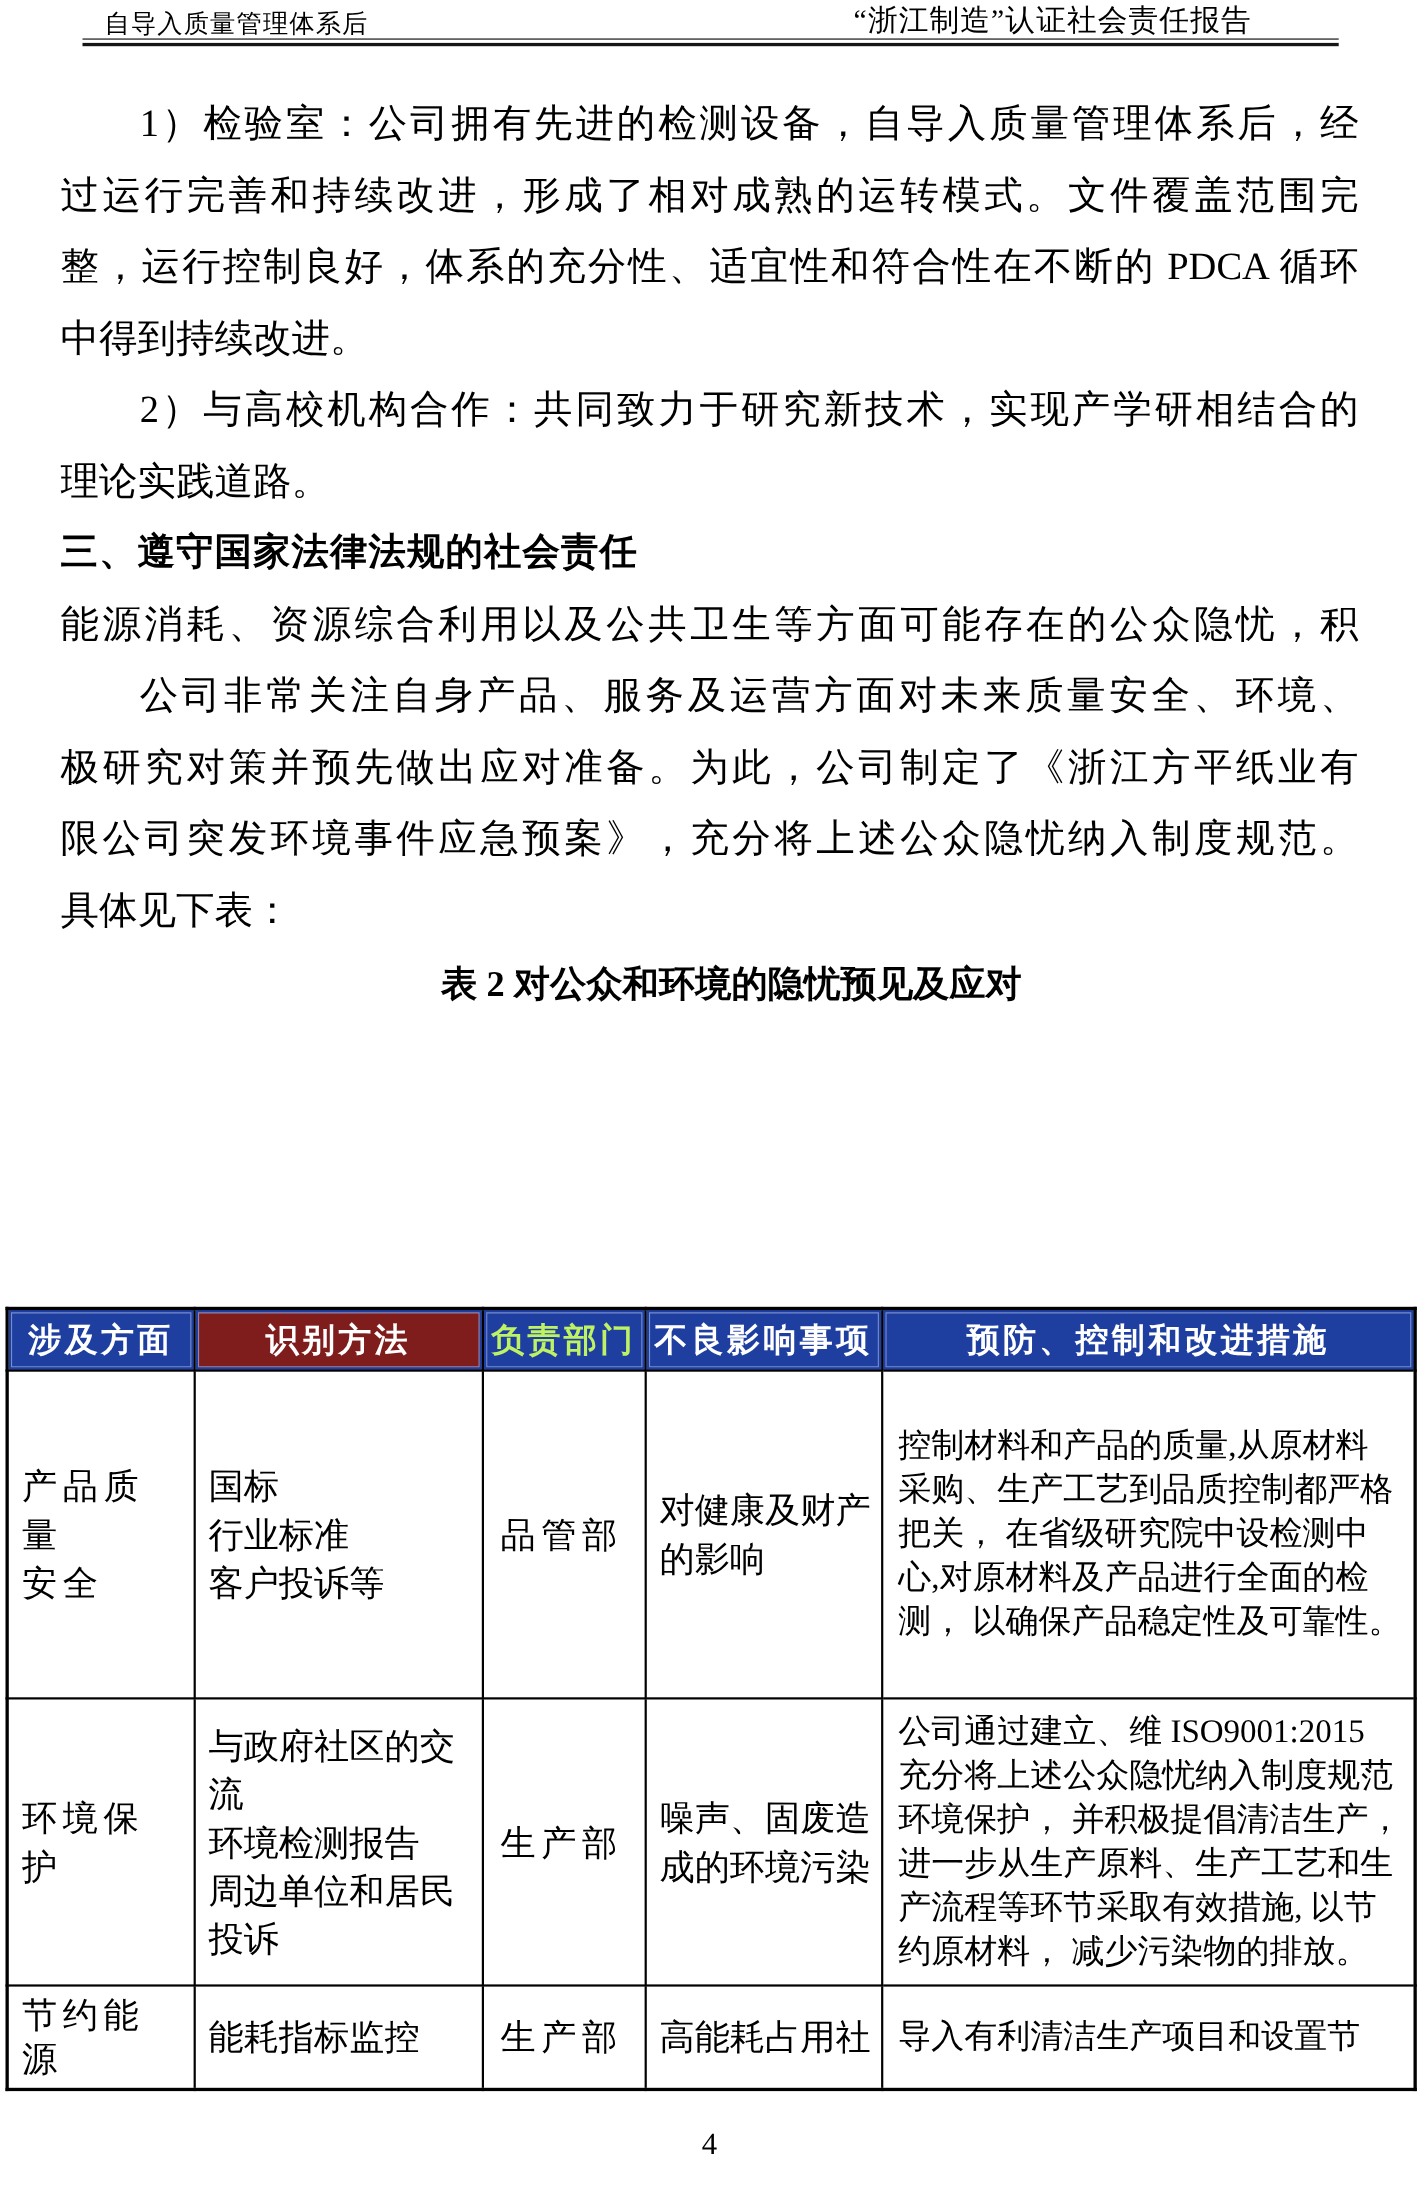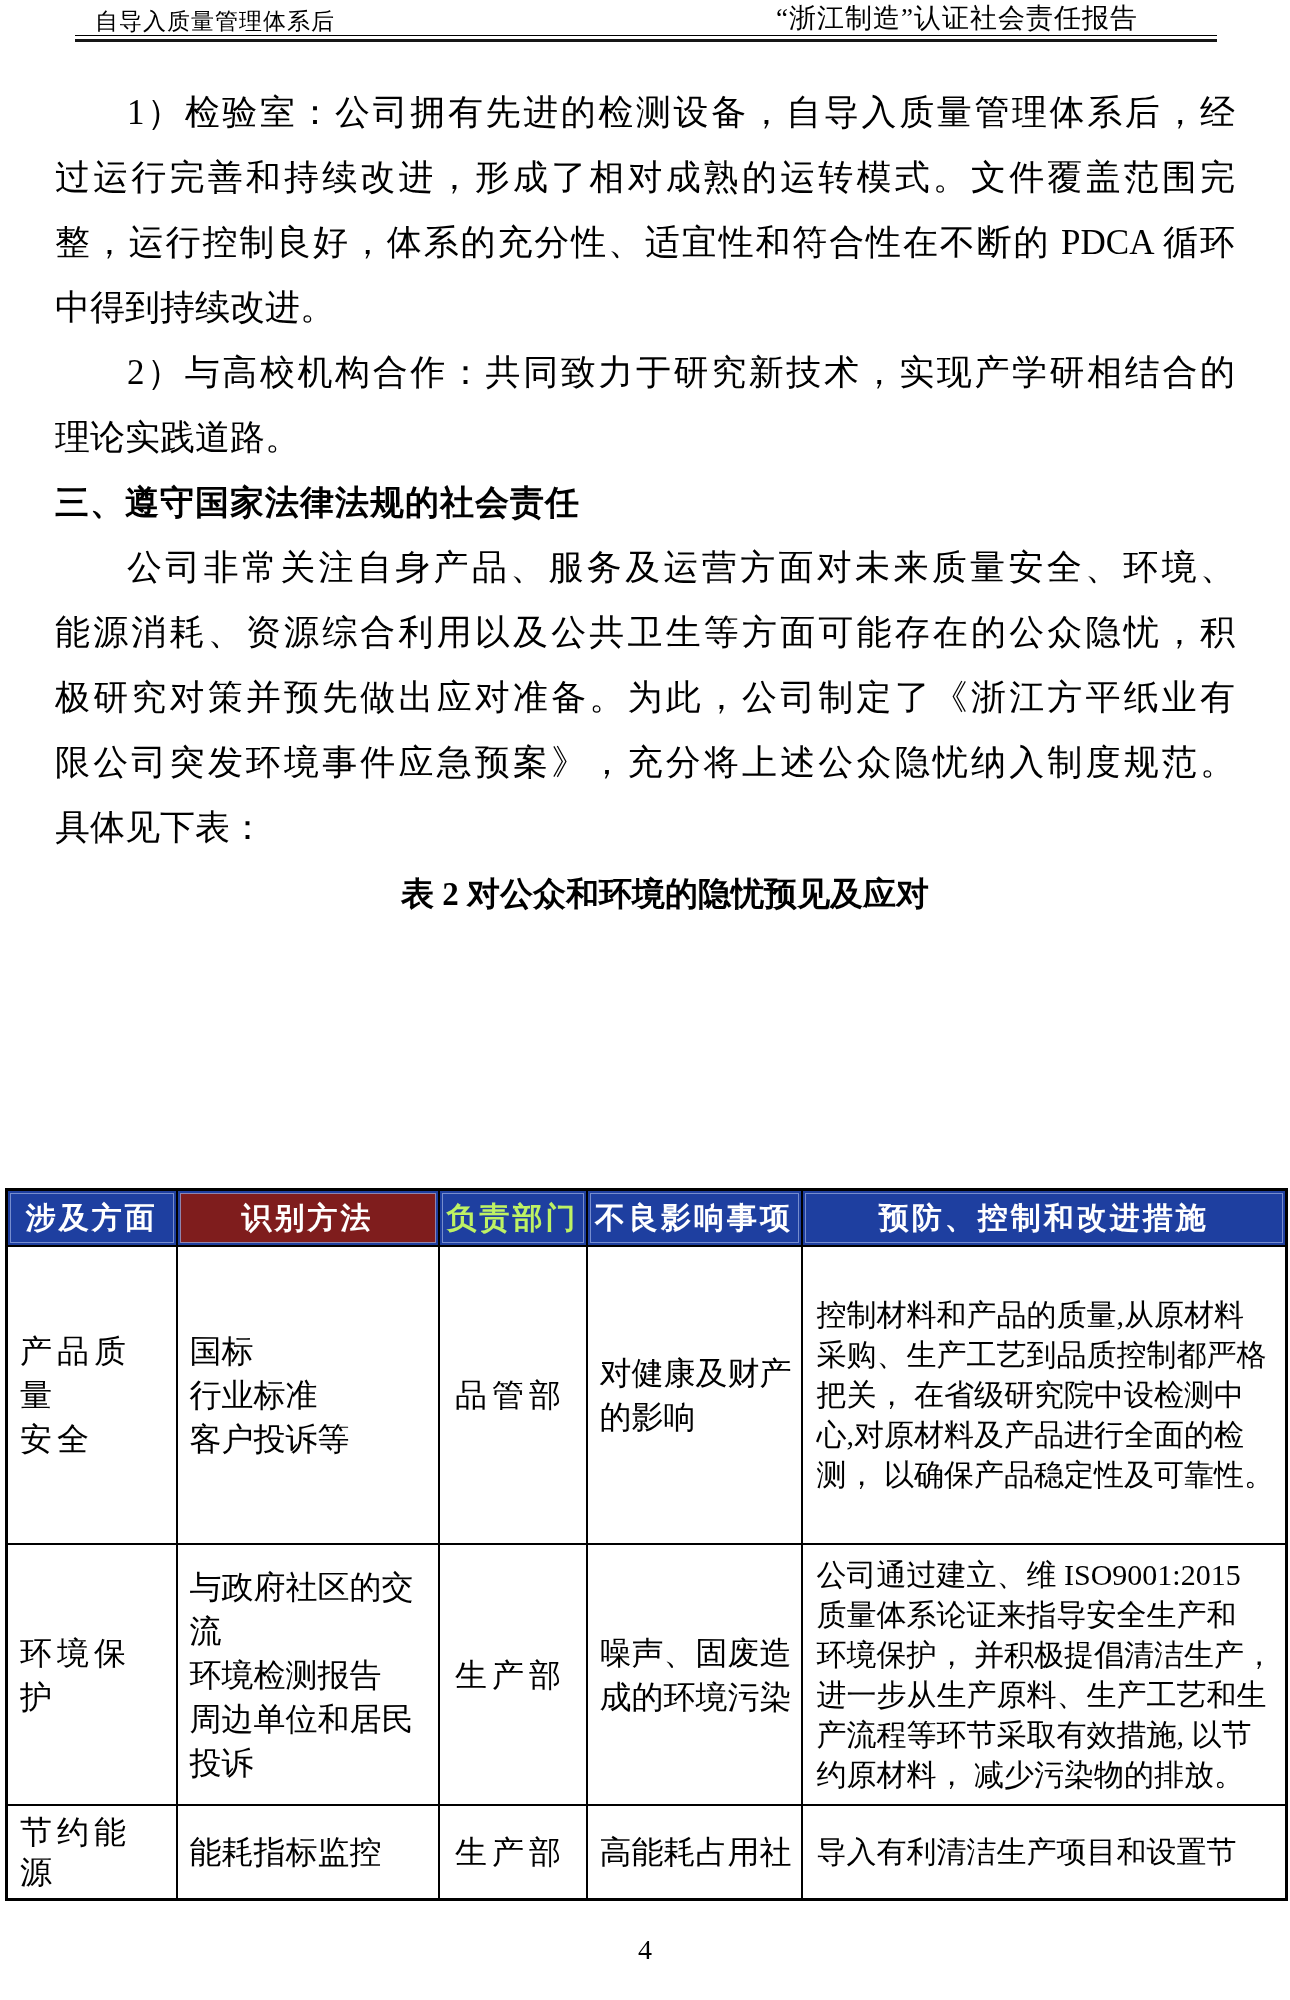--- a/index.html
+++ b/index.html
@@ -83,22 +83,22 @@
   <div class="hdr-rule"></div>
 
   <div class="body-text">
     <div class="line indent fill">1）检验室：公司拥有先进的检测设备，自导入质量管理体系后，经</div>
     <div class="line fill">过运行完善和持续改进，形成了相对成熟的运转模式。文件覆盖范围完</div>
     <div class="line fill">整，运行控制良好，体系的充分性、适宜性和符合性在不断的 PDCA 循环</div>
     <div class="line">中得到持续改进。</div>
     <div class="line indent fill">2）与高校机构合作：共同致力于研究新技术，实现产学研相结合的</div>
     <div class="line">理论实践道路。</div>
     <div class="line heading">三、遵守国家法律法规的社会责任</div>
+    <div class="line fill">能源消耗、资源综合利用以及公共卫生等方面可能存在的公众隐忧，积</div>
     <div class="line indent fill">公司非常关注自身产品、服务及运营方面对未来质量安全、环境、</div>
-    <div class="line fill">能源消耗、资源综合利用以及公共卫生等方面可能存在的公众隐忧，积</div>
     <div class="line fill">极研究对策并预先做出应对准备。为此，公司制定了《浙江方平纸业有</div>
     <div class="line fill">限公司突发环境事件应急预案》，充分将上述公众隐忧纳入制度规范。</div>
     <div class="line">具体见下表：</div>
   </div>
 
   <div class="caption">表 2 对公众和环境的隐忧预见及应对</div>
 
   <table class="resp">
     <colgroup>
       <col class="c1">
@@ -136,21 +136,21 @@
         <td>环境保护</td>
         <td>与政府社区的交
 流
 环境检测报告
 周边单位和居民
 投诉</td>
         <td>生产部</td>
         <td>噪声、固废造
 成的环境污染</td>
         <td>公司通过建立、维 ISO9001:2015
-质量体系论证来指导安全生产和
+充分将上述公众隐忧纳入制度规范
 环境保护， 并积极提倡清洁生产，
 进一步从生产原料、生产工艺和生
 产流程等环节采取有效措施, 以节
 约原材料， 减少污染物的排放。</td>
       </tr>
       <tr class="r3">
         <td>节约能源</td>
         <td>能耗指标监控</td>
         <td>生产部</td>
         <td>高能耗占用社</td>

